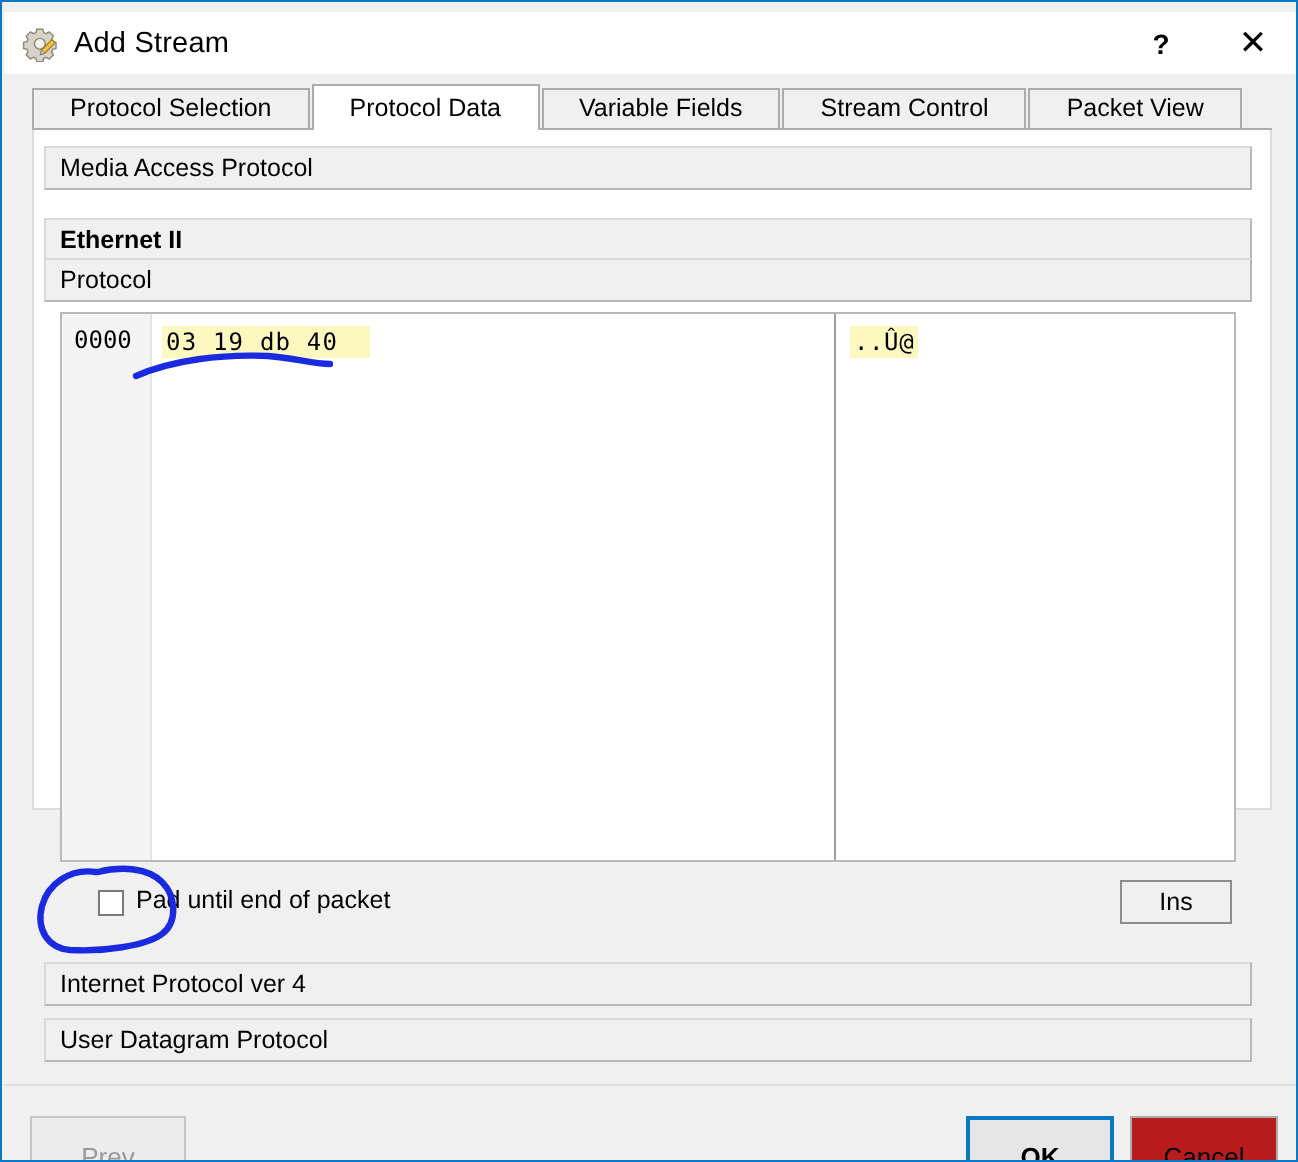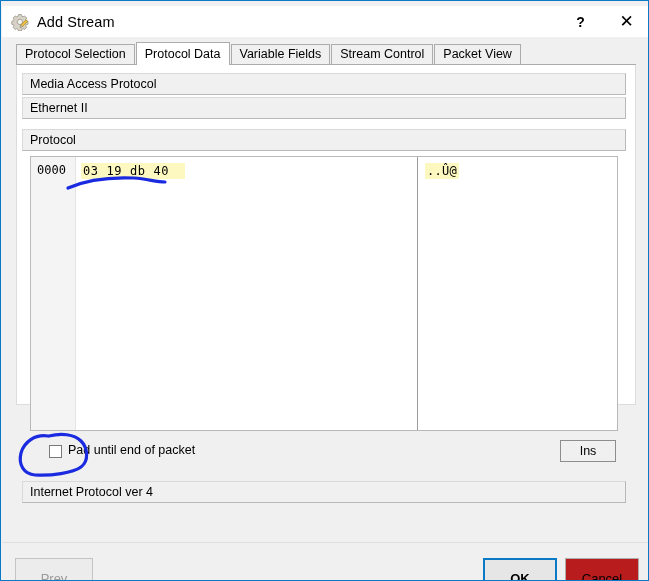--- a/index.html
+++ b/index.html
@@ -67,21 +67,21 @@
     height: 22px;
     display: flex;
     align-items: flex-end;
     border-bottom: 1px solid #acacac;
     box-sizing: border-box;
   }
   .tab {
     box-sizing: border-box;
     height: 20px;
     line-height: 19px;
-    padding: 0 8px;
+    padding: 0 18px;
     font-size: 12.5px;
     color: #000;
     background: #f0f0f0;
     border: 1px solid #acacac;
     border-bottom: none;
     margin-right: 1px;
     white-space: nowrap;
   }
   .tab.active {
     background: #ffffff;
@@ -115,21 +115,21 @@
     border: 1px solid #b8b8b8;
     border-top-color: #d9d9d9;
     border-left-color: #d9d9d9;
     font-size: 12.5px;
     line-height: 20px;
     padding-left: 7px;
     color: #000;
   }
 
   #sec-map   { top: 8px; }
-  #sec-eth   { top: 32px; }
+  #sec-eth   { top: 44px; font-weight: bold; }
   #sec-hex   { top: 64px; }
   #sec-ipv4  { top: 416px; }
   #sec-udp   { top: 444px; }
 
   
   #hexeditor {
     position: absolute;
     left: 13px;
     top: 91px;
     width: 588px;
@@ -309,20 +309,21 @@
     </div>
 
     <div id="pad-row">
       <div id="pad-check"></div>
       <div id="pad-label">Pad until end of packet</div>
       <div id="ins-btn">Ins</div>
     </div>
 
     <div class="section-header" id="sec-ipv4">Internet Protocol ver 4</div>
 
+    <div class="section-header" id="sec-udp">User Datagram Protocol</div>
   </div>
 
   <div id="footer">
     <div class="btn" id="btn-prev">Prev</div>
     <div class="btn" id="btn-ok">OK</div>
     <div class="btn" id="btn-cancel">Cancel</div>
   </div>
 
   <svg id="annotations">
     <path d="M67,187 C85,179 110,176 133,177 C147,178 155,181 164,181" fill="none" stroke="#1a2ae0" stroke-width="3.2" stroke-linecap="round"></path>

